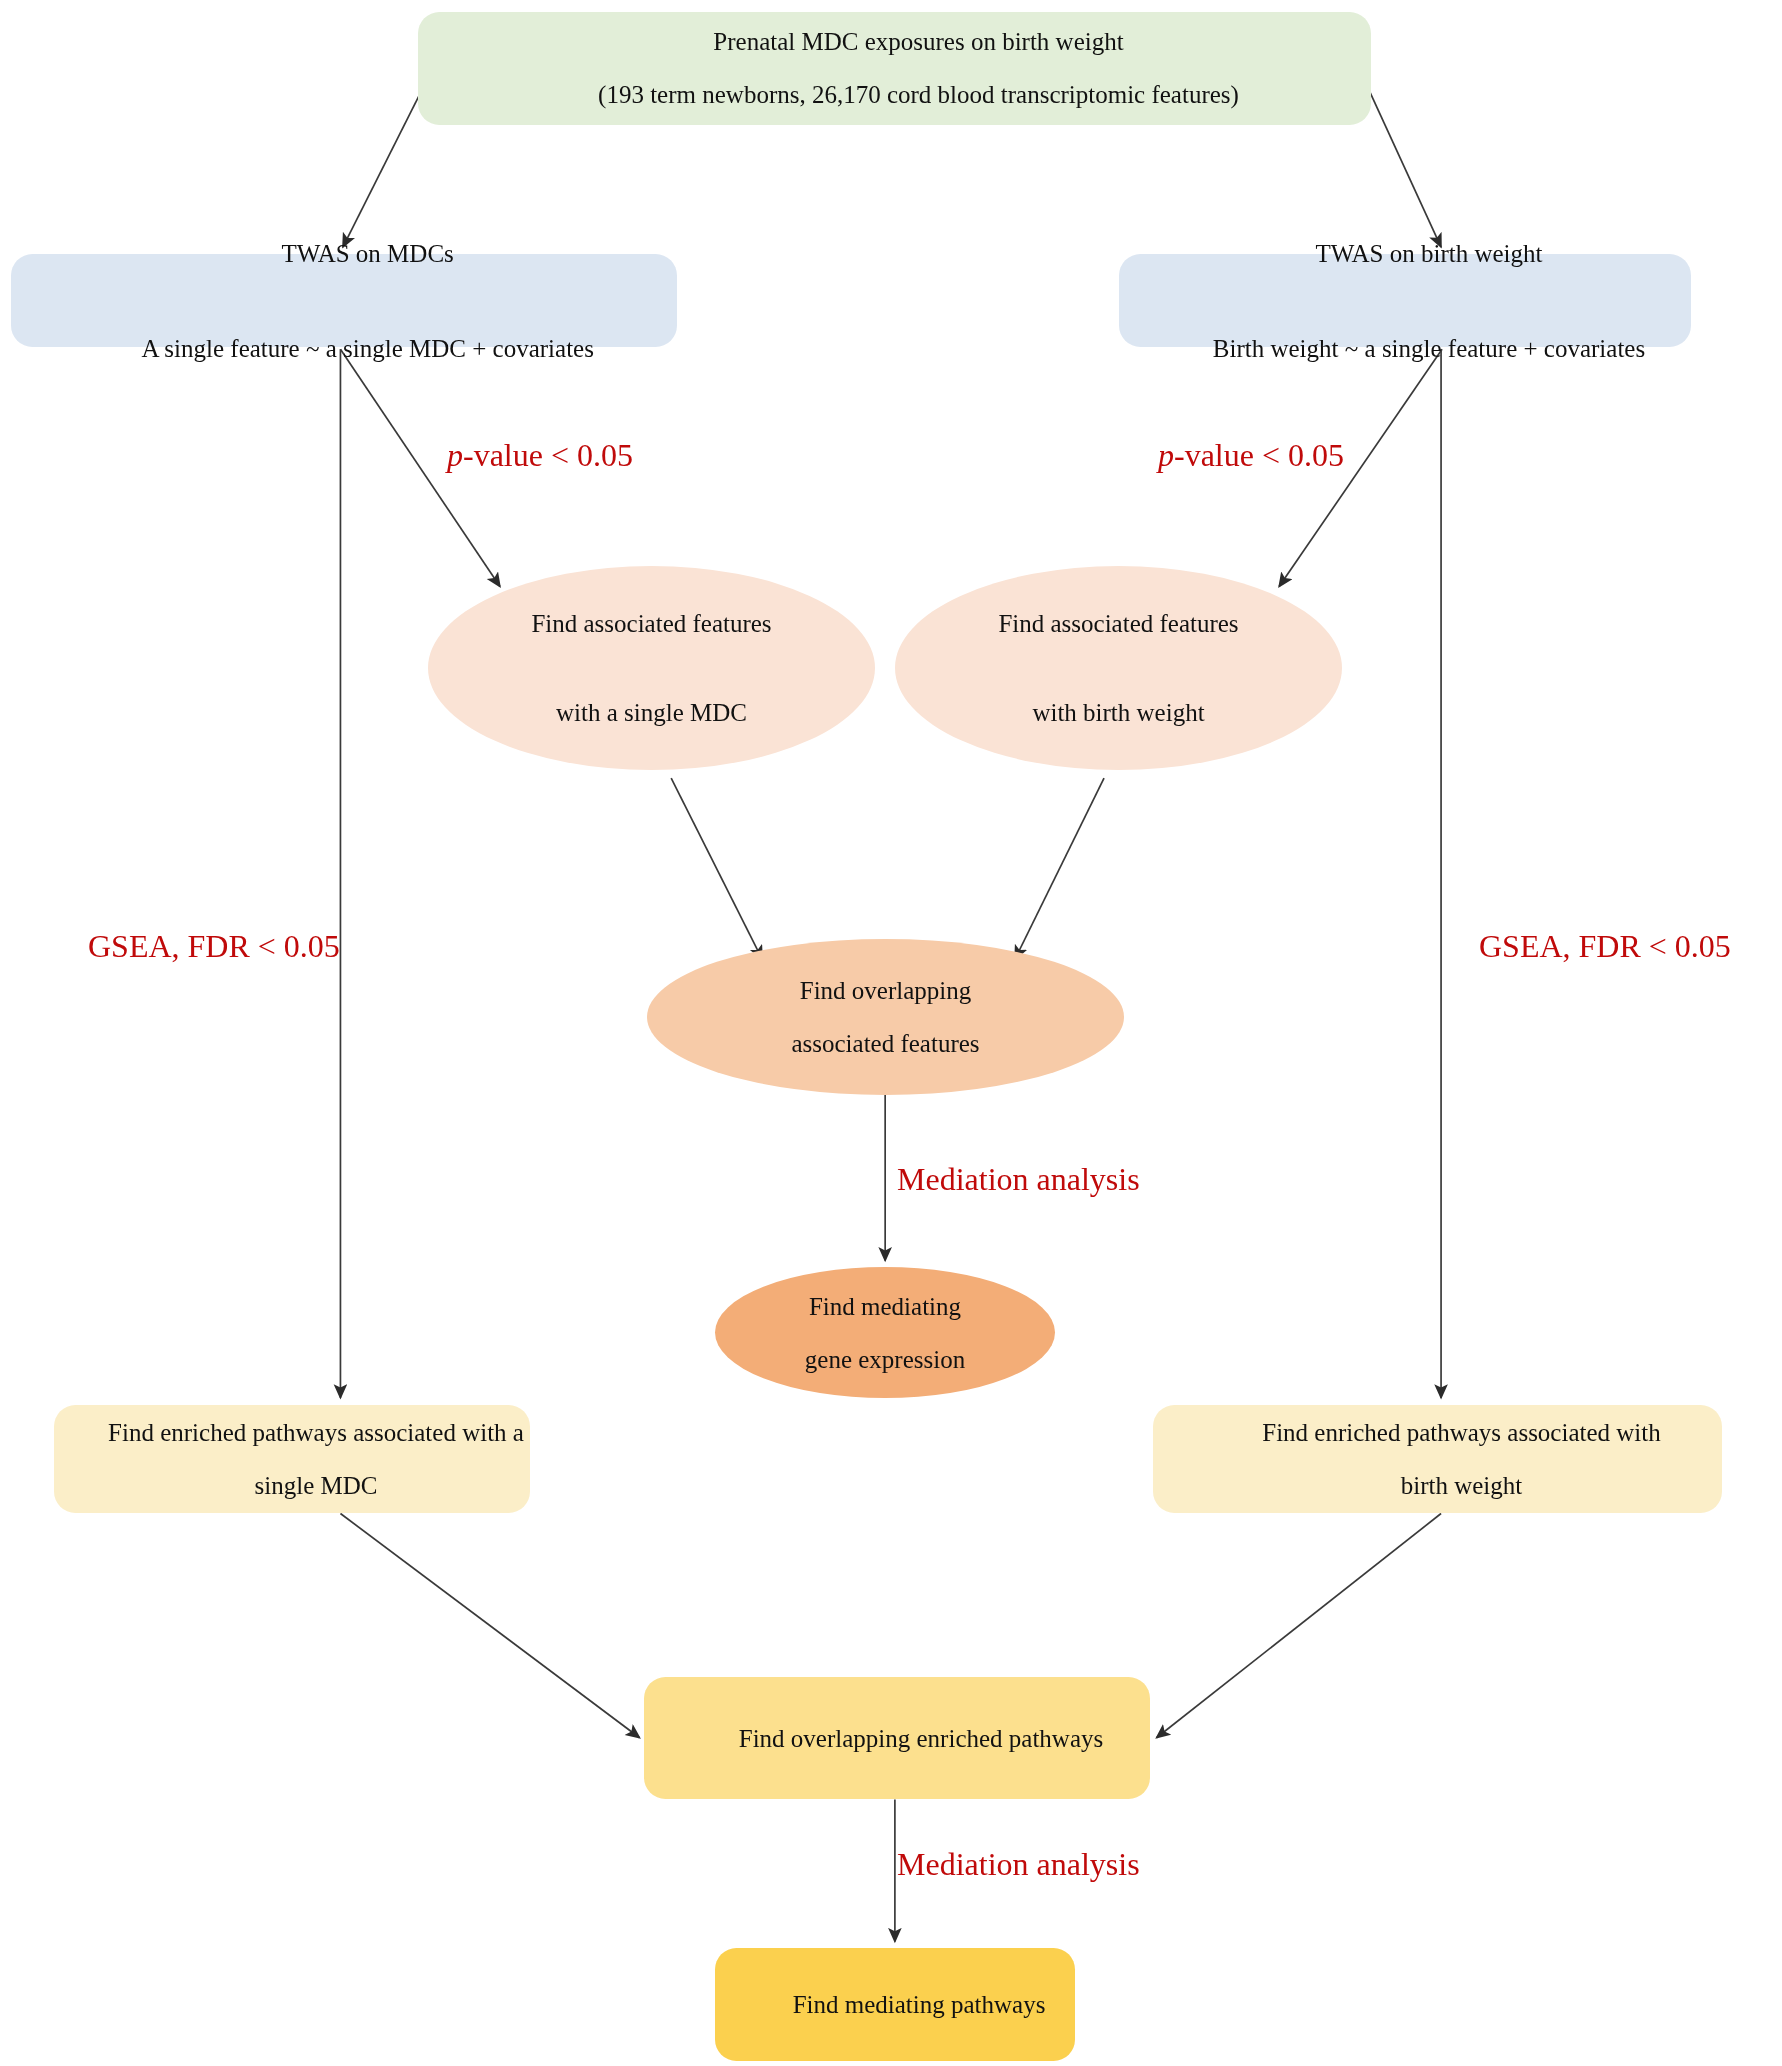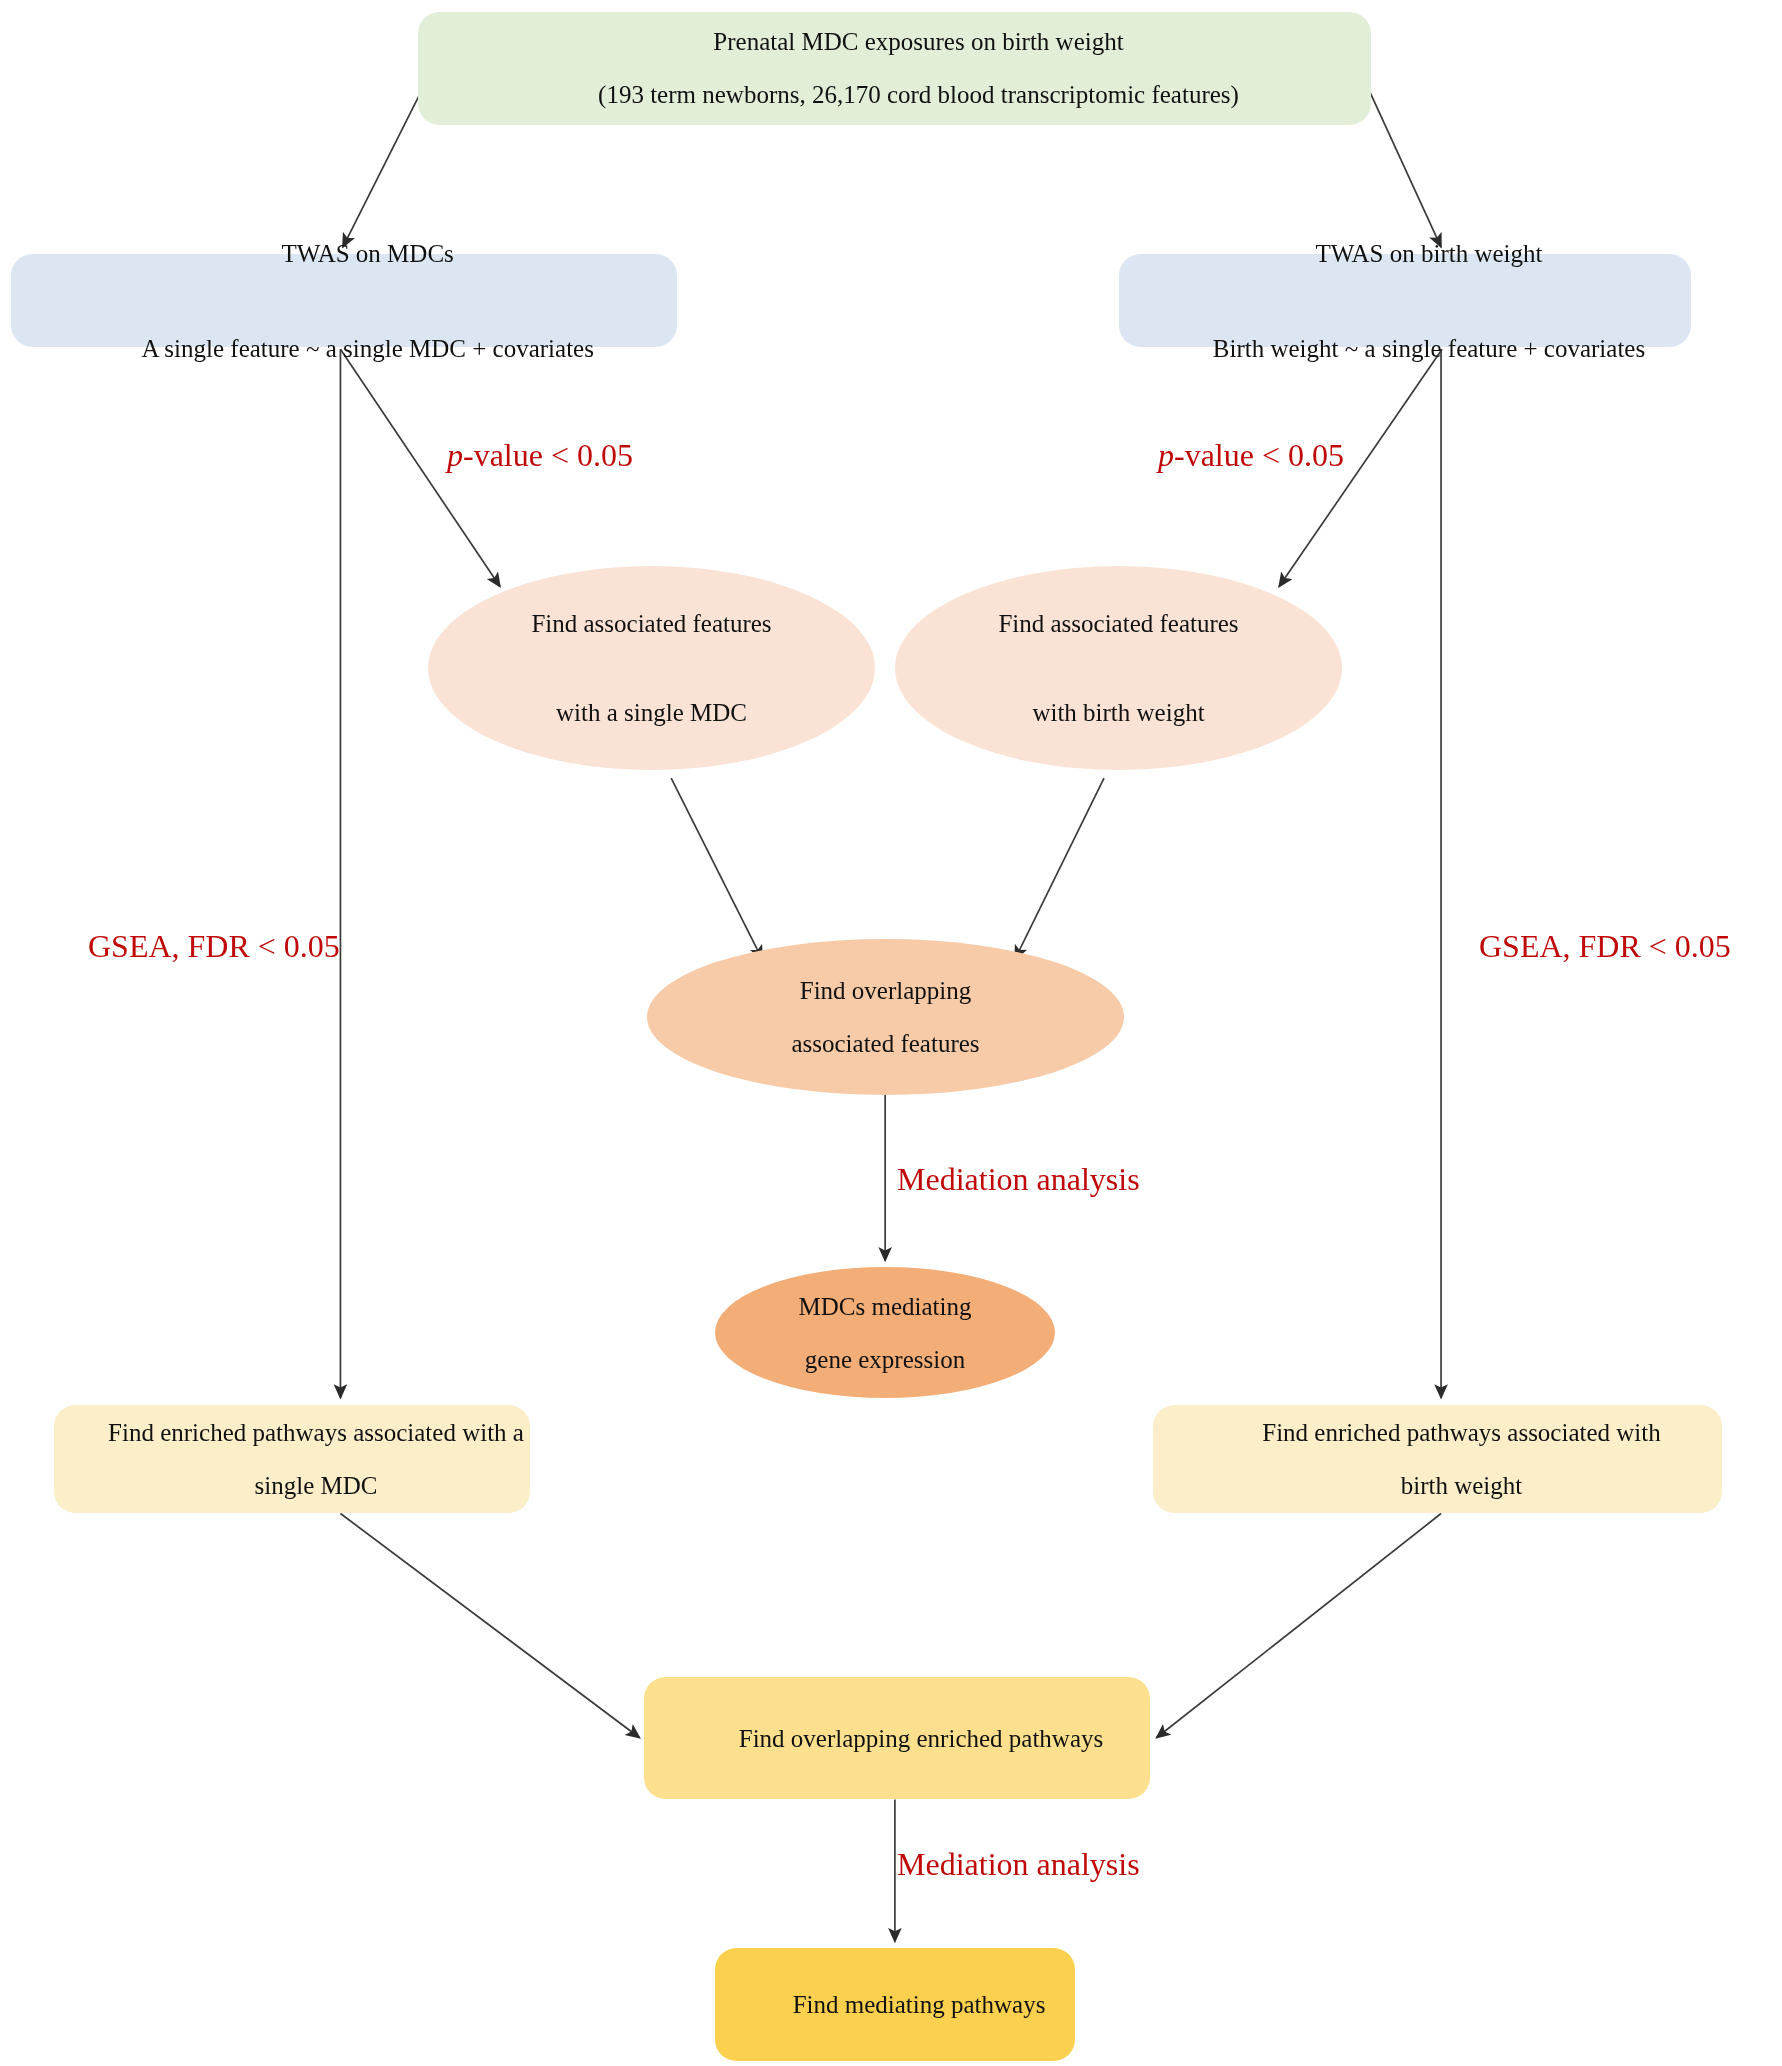--- a/index.html
+++ b/index.html
@@ -152,21 +152,21 @@
     <span class="line">Find associated features</span>
     <span class="line">with birth weight</span>
   </div>
 
   <div class="node ellipse c-peach2" id="node-overlap-feat">
     <span class="line">Find overlapping</span>
     <span class="line">associated features</span>
   </div>
 
   <div class="node ellipse c-orange" id="node-med-gene">
-    <span class="line">MDCs mediating</span>
+    <span class="line">Find mediating</span>
     <span class="line">gene expression</span>
   </div>
 
   <div class="node rounded c-yellow1" id="node-path-mdc">
     <span class="line">Find enriched pathways associated with a</span>
     <span class="line">single MDC</span>
   </div>
 
   <div class="node rounded c-yellow1" id="node-path-bw">
     <span class="line">Find enriched pathways associated with</span>

